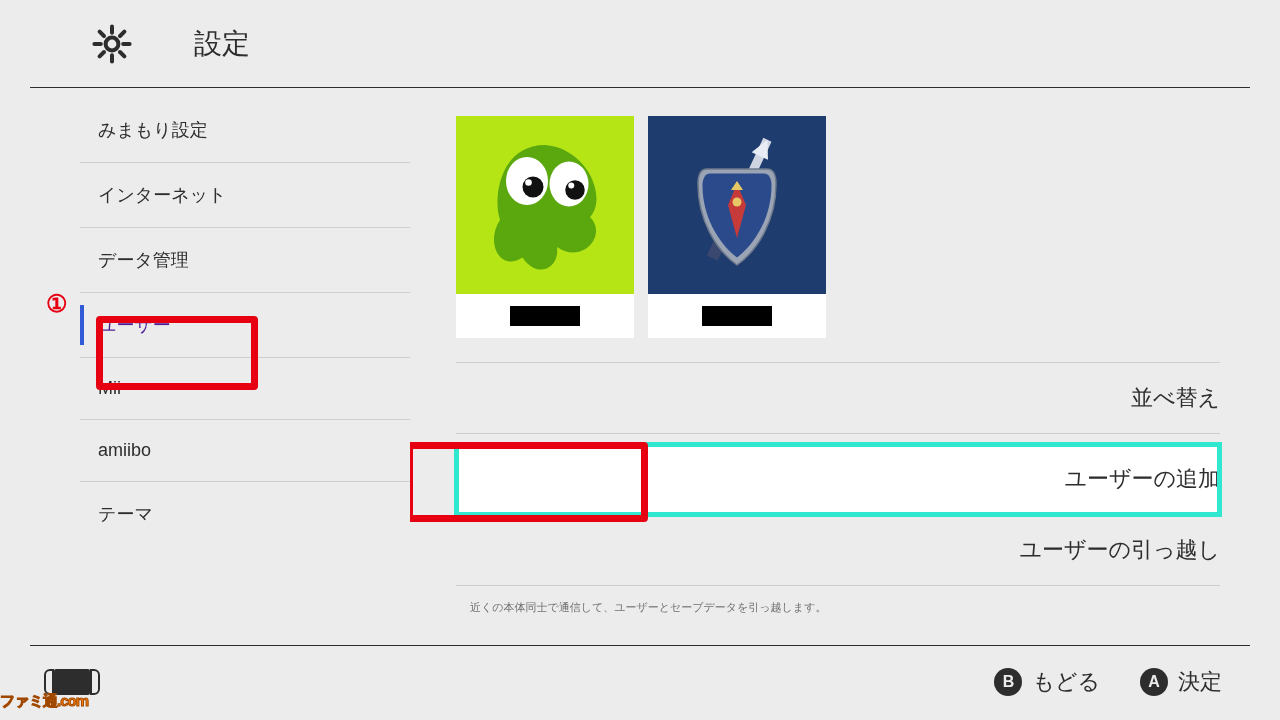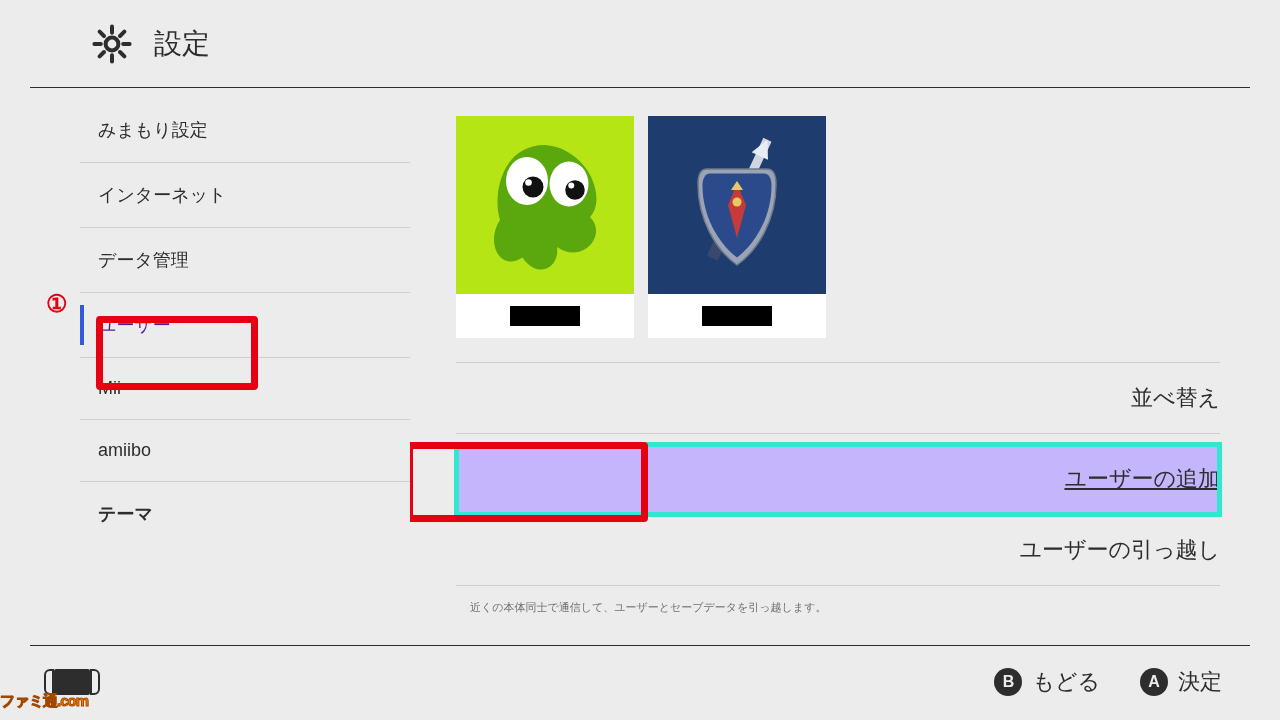--- a/index.html
+++ b/index.html
@@ -12,20 +12,21 @@
   }
 
   
   .header {
     display: flex;
     align-items: center;
     height: 88px;
     padding-left: 62px;
     border-bottom: 1px solid #2d2d2d;
     margin: 0 30px;
+    gap: 40px;
   }
   .gear {
     width: 40px; height: 40px;
     margin-right: 22px;
   }
   .header-title { font-size: 28px; }
 
   
   .body {
     display: flex;
@@ -51,21 +52,21 @@
   .sidebar-item.selected {
     color: #4c1d95;
   }
   .sidebar-item.selected::before {
     content: "";
     position: absolute;
     left: 0; top: 12px; bottom: 12px;
     width: 4px;
     background: #325bd8;
   }
-  .sidebar-item.no-border { border-bottom: none; font-weight: bold; }
+  .sidebar-item.no-border { border-bottom: none; }
 
   .callout-1 {
     position: absolute;
     left: 16px; top: 202px;
     color: #e60012;
     font-size: 24px;
     font-weight: bold;
   }
   .callout-box-1 {
     position: absolute;
@@ -110,26 +111,25 @@
   }
 
   .row-item {
     font-size: 22px;
     padding: 20px 0 20px 14px;
     border-bottom: 1px solid #cfcfcf;
     cursor: pointer;
     text-align: right;
   }
   .row-item.highlight {
-    background: #c4b5fd;
+    background: #ffffff;
     outline: 5px solid #30e8d0;
     outline-offset: -3px;
     margin-top: 10px;
     position: relative;
-    text-decoration: underline;
   }
 
   .desc {
     font-size: 11px;
     color: #707070;
     padding: 14px 0 0 14px;
   }
   .callout-box-2 {
     position: absolute;
     left: -4px; top: 354px;

